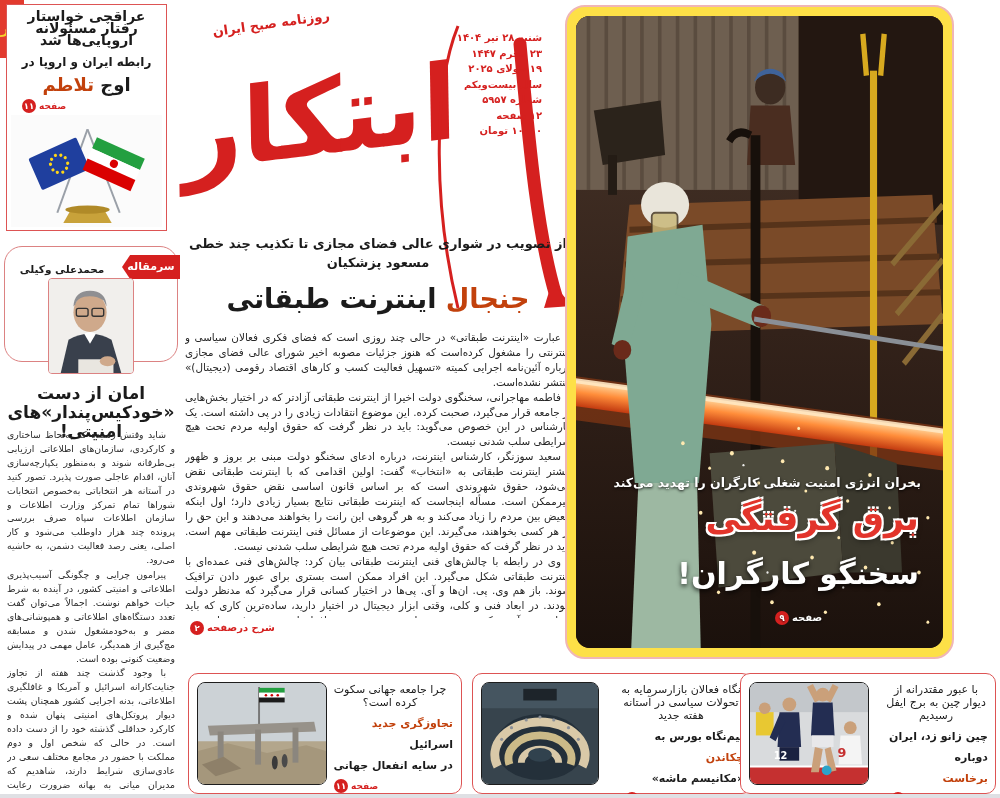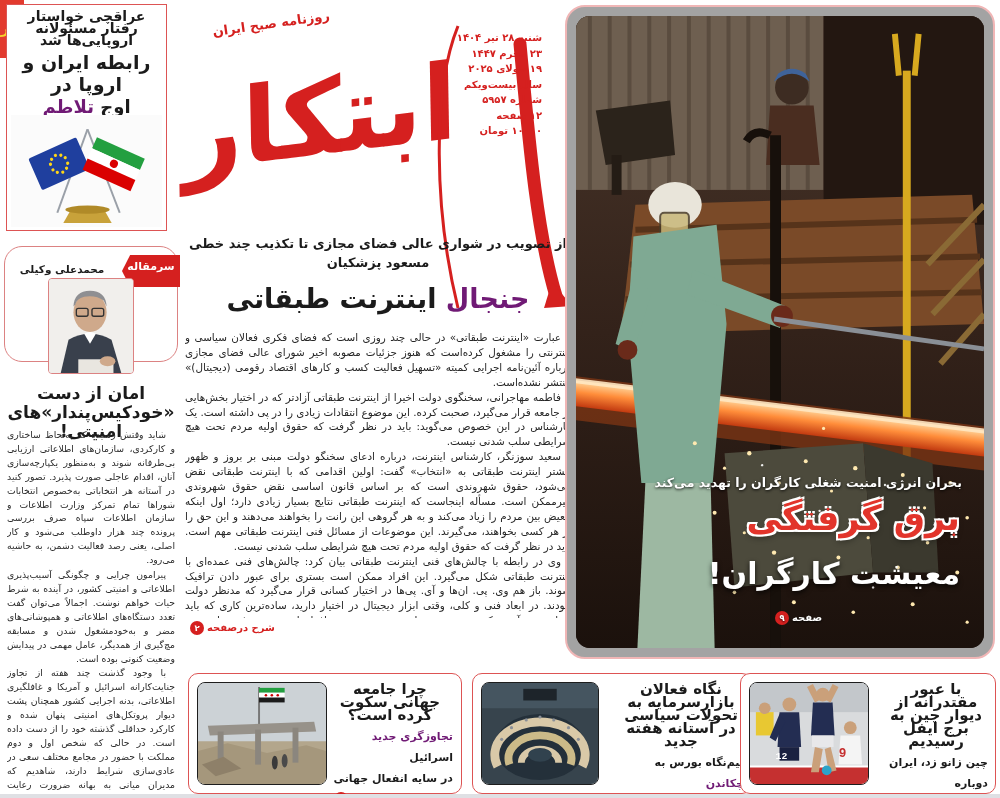--- a/index.html
+++ b/index.html
@@ -3,97 +3,97 @@
 <meta charset="utf-8">
 <style>
   * { margin:0; padding:0; box-sizing:border-box; }
   html,body { width:1000px; height:798px; }
   body {
     font-family:"DejaVu Sans", sans-serif;
     background:#ffffff; color:#1b1b1b; direction:rtl;
     position:relative; overflow:hidden;
   }
   .abs { position:absolute; }
-  .hred { color:#701a75; }
+  .hred { color:#c2410c; }
   .pagenum-circle {
     display:inline-block; width:14px; height:14px; border-radius:50%;
     background:#d5201f; color:#fff; font-size:8.5px; font-weight:bold;
     text-align:center; line-height:14px; vertical-align:middle; margin:0 3px;
   }
   
   #scan-artifact { left:0; top:6; width:24px; height:58px; background:#e23a2e;
     color:#f6d42a; font-weight:bold; font-size:15px; overflow:hidden; line-height:56px; text-align:center;}
   
   #tl-card { left:6px; top:4px; width:161px; height:227px; background:#fff;
     border:1.5px solid #dd5454; padding:5px 6px 4px 6px; text-align:center; }
   #tl-kicker { font-size:14px; font-weight:bold; line-height:12px; }
-  #tl-title1 { font-size:19px; font-weight:bold; margin-top:5px; line-height:22px; }
+  #tl-title1 { font-size:12px; font-weight:bold; margin-top:5px; line-height:22px; }
   #tl-title2 { font-size:18px; font-weight:bold; line-height:24px; }
   #tl-badge { text-align:left; font-size:9px; font-weight:bold; color:#d5201f; margin-top:2px; padding-left:6px;}
   #tl-flags { position:absolute; left:4px; right:4px; bottom:3px; height:112px; }
   
   #masthead-tagline { left:196px; top:16px; width:150px; color:#d5201f; font-weight:bold;
     font-size:13px; transform:rotate(-8deg); text-align:center; }
   #masthead-logo { left:190px; top:18px; width:260px; height:200px; display:flex;
     align-items:center; justify-content:center; color:#d5201f; font-weight:bold;
     font-size:104px; transform:rotate(-7deg) skewX(-6deg); line-height:1; }
   #masthead-curve { left:424px; top:20px; width:150px; height:295px; }
   #masthead-dates { left:438px; top:30px; width:104px; color:#d5201f; font-weight:bold;
     font-size:10px; line-height:15.5px; text-align:right; }
   
   #ed-col { left:2px; top:246px; width:178px; height:548px; }
   #ed-bubble { position:absolute; left:2px; right:2px; top:0; height:116px;
     border:1.5px solid #dc8282; border-radius:18px; background:#fff; }
-  #ed-ribbon { position:absolute; right:-3px; top:8px; width:58px; height:32px;
+  #ed-ribbon { position:absolute; right:-3px; top:8px; width:58px; height:24px;
     background:#d5201f; color:#fff; font-size:11px; font-weight:bold; text-align:center;
     line-height:24px; clip-path:polygon(14% 0, 100% 0, 100% 100%, 14% 100%, 0 50%); }
   #ed-author { position:absolute; right:66px; left:8px; top:16px; font-size:10.5px; font-weight:bold; text-align:center; }
   #ed-photo { position:absolute; left:46px; top:32px; width:86px; height:96px;
     border:1.5px solid #dc8282; border-radius:4px; overflow:hidden; background:#f4f4f4; }
   #ed-title { position:absolute; top:138px; left:4px; right:4px; text-align:center;
     font-size:17px; font-weight:bold; line-height:19px; }
   #ed-body { position:absolute; top:182px; left:5px; right:5px; bottom:0; overflow:hidden;
     font-size:9.3px; line-height:13.9px; text-align:justify; color:#2a2a2a; }
   #ed-body p { margin-bottom:1px; text-indent:9px; }
   
   #lead { left:185px; top:234px; width:386px; }
   .lead-kicker { text-align:center; font-size:13px; font-weight:bold; line-height:19px; }
   #lead-title { text-align:center; font-size:27px; font-weight:bold; line-height:44px; margin-top:5px; }
   #lead-body { margin-top:9px; height:288px; overflow:hidden; font-size:10.4px;
     line-height:14.9px; text-align:justify; color:#262626; }
   #lead-body p { text-indent:10px; }
   #lead-more { text-align:left; font-size:10px; font-weight:bold; color:#d5201f; margin-top:3px; padding-left:2px;}
   
-  #photo-card { left:565px; top:5px; width:430px; height:654px; background:#a3a3a3;
+  #photo-card { left:565px; top:5px; width:389px; height:654px; background:#fde047;
     border:2px solid #f0b6b6; border-radius:20px; }
   #photo-frame { position:absolute; inset:9px; border-radius:14px; overflow:hidden; background:#23160f; }
   #photo-kicker { position:absolute; right:22px; top:459px; color:#fff; font-size:12.5px;
     font-weight:bold; text-shadow:0 1px 3px rgba(0,0,0,.9); }
   #photo-title-red { position:absolute; right:24px; top:481px; font-size:35px; font-weight:bold;
     color:#e2342b; line-height:1.2;
     text-shadow:-2px -2px 0 #fff, 2px -2px 0 #fff, -2px 2px 0 #fff, 2px 2px 0 #fff, 0 3px 6px rgba(0,0,0,.45); }
   #photo-title-white { position:absolute; right:24px; top:540px; font-size:30px; font-weight:bold;
     color:#fff; text-shadow:0 2px 5px rgba(0,0,0,.8); }
   #photo-badge { position:absolute; left:196px; top:595px; color:#fff; font-size:10px; font-weight:bold;
     text-shadow:0 1px 2px rgba(0,0,0,.8); }
   
   .bcard { top:673px; height:121px; background:#fff; border:1.5px solid #dd5454; border-radius:10px; }
   .bphoto { position:absolute; top:8px; bottom:8px; border:1.5px solid #1d1d1d; border-radius:8px; overflow:hidden; background:#cfd3d6; }
   .btext { position:absolute; top:9px; bottom:6px; text-align:center; }
-  .bkicker { font-size:15px; font-weight:bold; line-height:13px; }
+  .bkicker { font-size:11px; font-weight:normal; line-height:13px; }
   .btitle { font-size:11px; font-weight:bold; line-height:21px; margin-top:4px;text-align:right; }
   .bbadge { text-align:left; font-size:9px; font-weight:bold; color:#d5201f; margin-top:3px; padding-left:4px; }
   #bcard-israel { left:188px; width:274px; }
   #bcard-israel .bphoto { left:8px; width:130px; }
   #bcard-israel .btext { right:8px; width:126px; }
   #bcard-bourse { left:472px; width:280px; }
   #bcard-bourse .bphoto { left:8px; width:118px; }
   #bcard-bourse .btext { right:7px; width:126px; }
   #bcard-volley { left:740px; width:256px; }
-  #bcard-volley .bphoto { left:8px; width:120px;font-family:Liberation Mono, monospace; }
+  #bcard-volley .bphoto { left:8px; width:120px; }
   #bcard-volley .btext { right:7px; width:120px;padding-left:16px; }
   #bottom-strip { left:0; top:794px; width:1000px; height:4px; background:#dfe0e4; }
 </style>
 </head>
 <body>
 
 <div class="abs" id="scan-artifact">كار</div>
 
 <div class="abs" id="tl-card">
   <div id="tl-kicker">عراقچی خواستار رفتار مسئولانه اروپایی‌ها شد</div>
@@ -291,21 +291,21 @@
         <circle cx="188" cy="452" r="1.2"></circle>
           <circle cx="246" cy="498" r="1.2"></circle>
           <circle cx="312" cy="472" r="1.2"></circle>
         <circle cx="362" cy="512" r="1.2"></circle>
           <circle cx="215" cy="560" r="1.2"></circle>
           <circle cx="300" cy="575" r="1.2"></circle>
       </g>
     </svg>
     <div id="photo-kicker">بحران انرژی امنیت شغلی کارگران را تهدید می‌کند</div>
     <div id="photo-title-red">برق گرفتگی</div>
-    <div id="photo-title-white">معیشت کارگران!</div>
+    <div id="photo-title-white">سخنگو کارگران!</div>
     <div id="photo-badge"><span>صفحه</span><span class="pagenum-circle">۹</span></div>
   </div>
 </div>
 
 <div class="abs bcard" id="bcard-israel">
   <div class="bphoto">
     <svg width="100%" height="100%" viewBox="0 0 130 104" preserveAspectRatio="none">
       <rect width="130" height="104" fill="#ccd2d6"></rect>
       <rect y="60" width="130" height="44" fill="#b3a68c"></rect>
       <path d="M0 70 L30 62 L70 72 L110 64 L130 70 L130 104 L0 104 Z" fill="#a5977c"></path>

